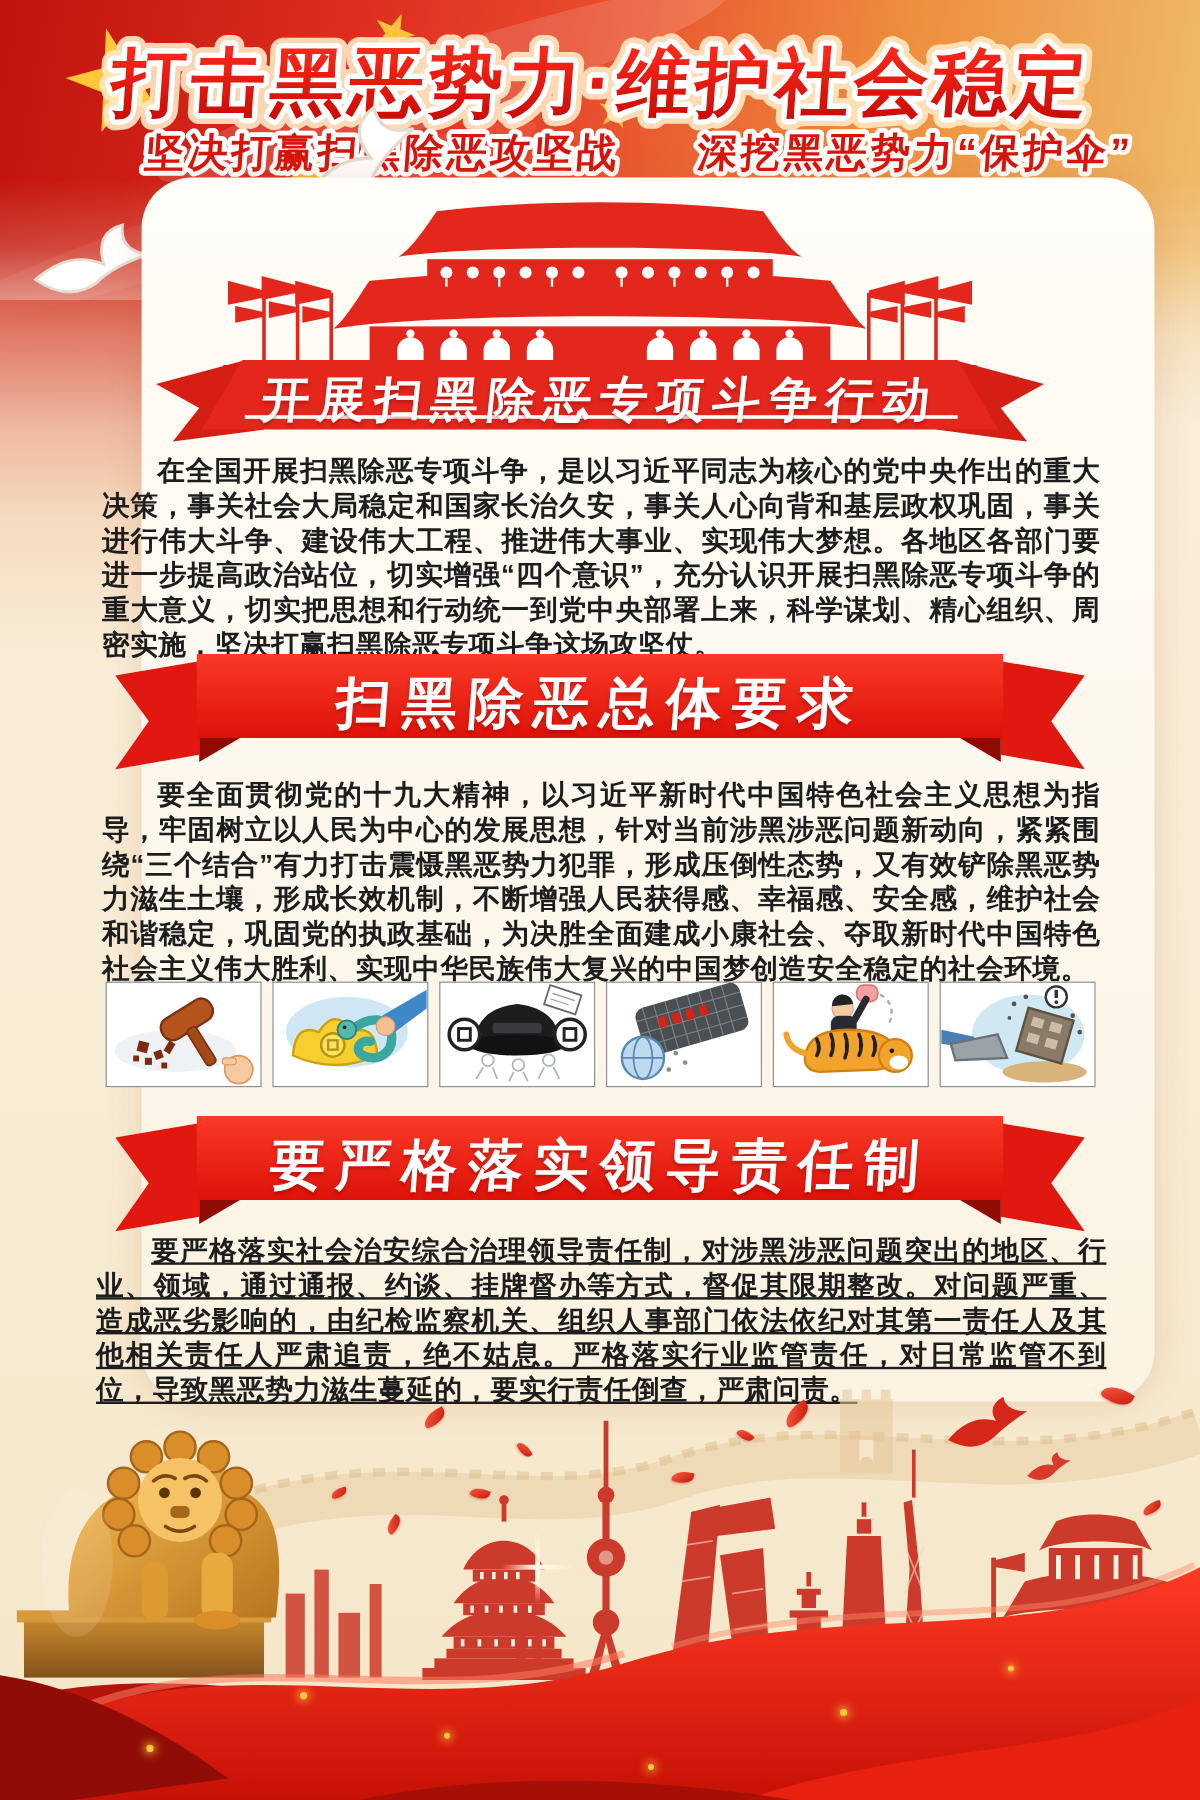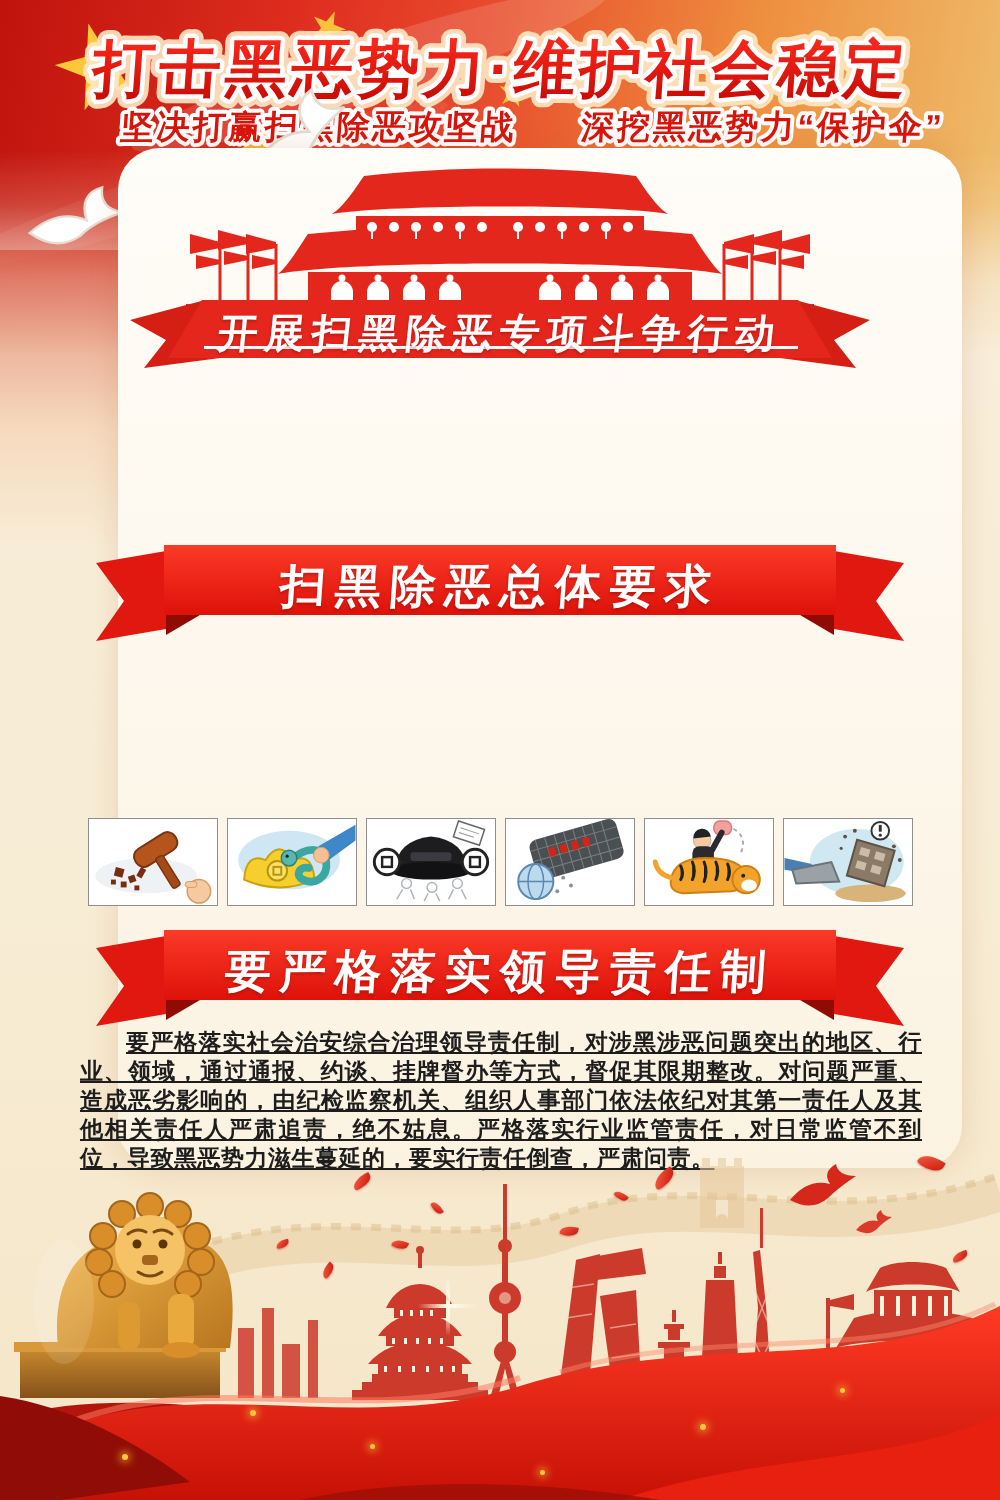--- a/index.html
+++ b/index.html
@@ -209,36 +209,38 @@
   </svg>
 
   <svg class="banner1" viewBox="0 0 740 82">
     <polygon points="75,4 0,24 36,44 14,72 90,62" fill="#d51f15"></polygon>
     <polygon points="665,4 740,24 704,44 726,72 650,62" fill="#d51f15"></polygon>
     <polygon points="72,4 668,4 702,62 38,62" fill="#e4261c"></polygon>
     <rect x="74" y="50" width="594" height="3" fill="#fff"></rect>
   </svg>
   <div class="banner1-text">开展扫黑除恶专项斗争行动</div>
 
+  <div class="para p1">在全国开展扫黑除恶专项斗争，是以习近平同志为核心的党中央作出的重大决策，事关社会大局稳定和国家长治久安，事关人心向背和基层政权巩固，事关进行伟大斗争、建设伟大工程、推进伟大事业、实现伟大梦想。各地区各部门要进一步提高政治站位，切实增强“四个意识”，充分认识开展扫黑除恶专项斗争的重大意义，切实把思想和行动统一到党中央部署上来，科学谋划、精心组织、周密实施，坚决打赢扫黑除恶专项斗争这场攻坚仗。</div>
 
   <svg class="ribbon" style="top:545px;" viewBox="0 0 808 102">
     <defs>
         <linearGradient id="rb" x1="0" y1="0" x2="0" y2="1">
           <stop offset="0" stop-color="#fb3a28"></stop>
           <stop offset="1" stop-color="#dd1209"></stop>
         </linearGradient>
       </defs>
     <path d="M0,18 L70,6 L70,84 L0,96 L28,56 Z" fill="#e0180f"></path>
     <path d="M808,18 L738,6 L738,84 L808,96 L780,56 Z" fill="#e0180f"></path>
     <polygon points="70,70 104,70 70,90" fill="#8f0c05"></polygon>
     <polygon points="738,70 704,70 738,90" fill="#8f0c05"></polygon>
     <rect x="68" y="0" width="672" height="70" fill="url(#rb)"></rect>
   </svg>
   <div class="ribbon-text" style="top:556px;">扫黑除恶总体要求</div>
 
+  <div class="para p2">要全面贯彻党的十九大精神，以习近平新时代中国特色社会主义思想为指导，牢固树立以人民为中心的发展思想，针对当前涉黑涉恶问题新动向，紧紧围绕“三个结合”有力打击震慑黑恶势力犯罪，形成压倒性态势，又有效铲除黑恶势力滋生土壤，形成长效机制，不断增强人民获得感、幸福感、安全感，维护社会和谐稳定，巩固党的执政基础，为决胜全面建成小康社会、夺取新时代中国特色社会主义伟大胜利、实现中华民族伟大复兴的中国梦创造安全稳定的社会环境。</div>
 
   <div class="cartoons">
     <div class="cartoon">
       <svg viewBox="0 0 130 88">
         <ellipse cx="58" cy="58" rx="52" ry="18" fill="#eef2f4"></ellipse>
         <g transform="rotate(-32 72 38)">
           <rect x="48" y="20" width="48" height="20" rx="9" fill="#b5541c" stroke="#7a3410" stroke-width="2"></rect>
           <rect x="66" y="38" width="9" height="36" rx="3" fill="#a34a16" stroke="#7a3410" stroke-width="1.5"></rect>
         </g>
         <g fill="#7a2c12">

